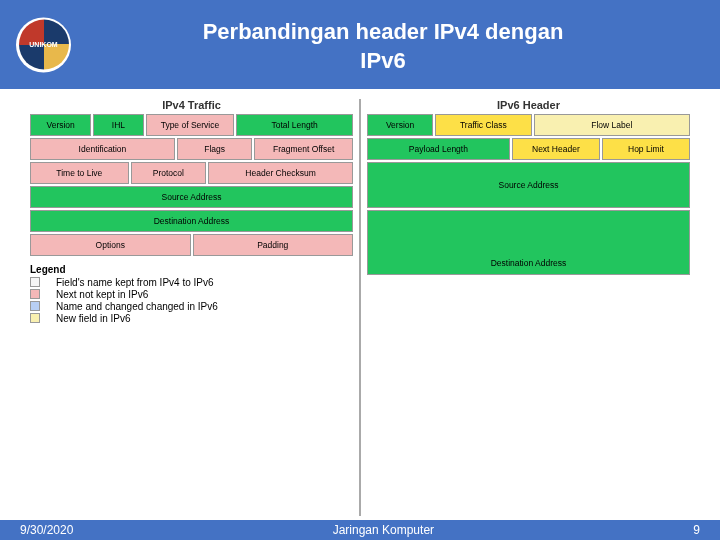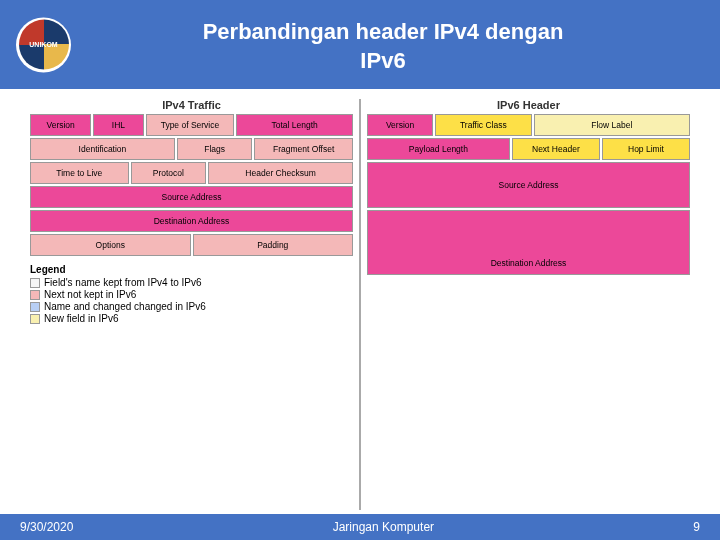--- a/index.html
+++ b/index.html
@@ -116,21 +116,21 @@
       display: flex;
       align-items: center;
       justify-content: center;
       text-align: center;
       padding: 2px 2px;
       font-size: 8.5px;
       line-height: 1.2;
       min-height: 22px;
     }
 
-    .cell-white { background: #ec4899; }
+    .cell-white { background: #22c55e; }
     .cell-pink { background: #f4b8b8; }
     .cell-blue { background: #fde047; }
     .cell-yellow { background: #f9f0b0; }
 
     
     .cell-full { flex: 1; }
 
     
     .divider {
       width: 2px;
@@ -142,41 +142,41 @@
     .legend {
       margin-top: 4px;
       font-size: 10px;
     }
     .legend-title {
       font-weight: bold;
       margin-bottom: 2px;
     }
     .legend-item {
       display: flex;
-      align-items: flex-end;
-      gap: 4px;
+      align-items: flex-start;
+      gap: 16px;
       margin-bottom: 1px;
     }
     .legend-box {
       width: 10px;
       height: 10px;
       border: 1px solid #999;
       flex-shrink: 0;
     }
 
     
     .slide-footer {
       background: #4472c4;
       color: white;
       display: flex;
       justify-content: space-between;
       align-items: center;
       padding: 5px 20px;
       font-size: 12px;
-      height: 26px;
+      height: 20px;
     }
   </style>
 </head>
 <body>
 
 <div class="slide">
 
   <div class="slide-header">
     <div class="logo">
       <div class="logo-inner">

